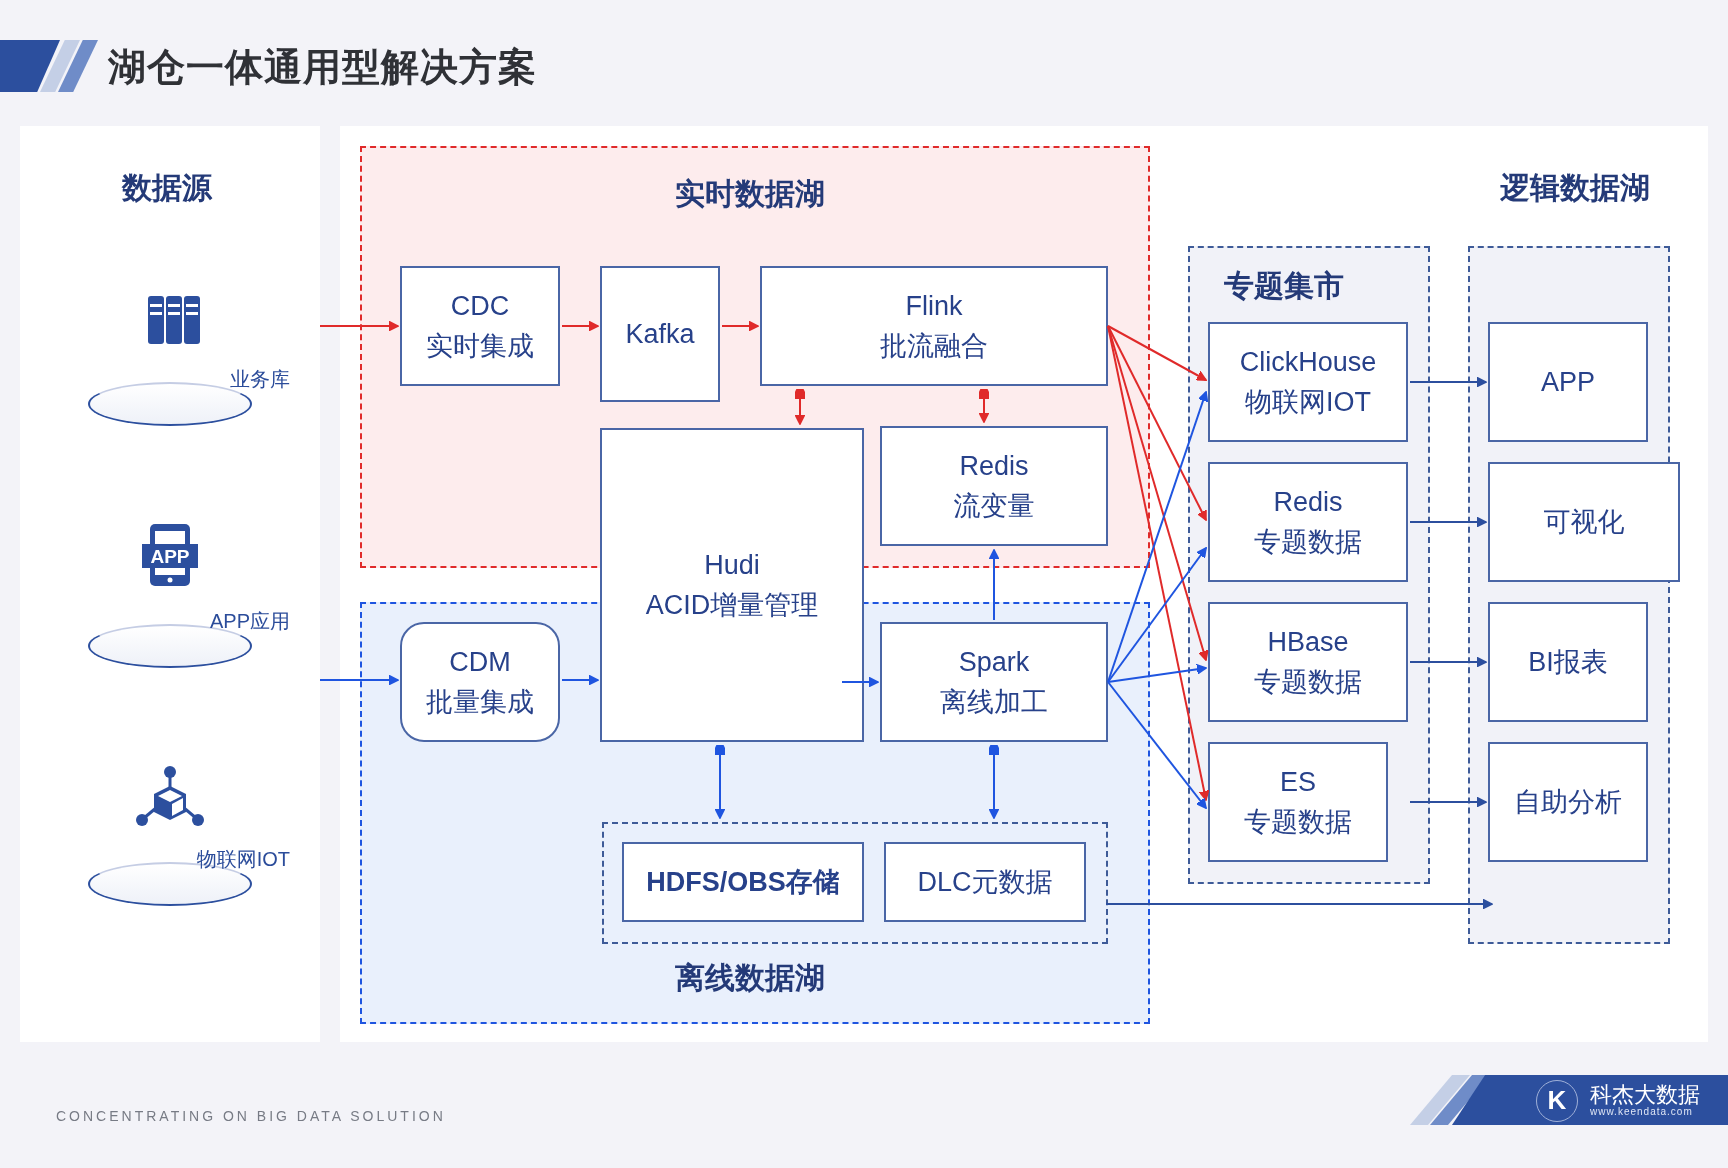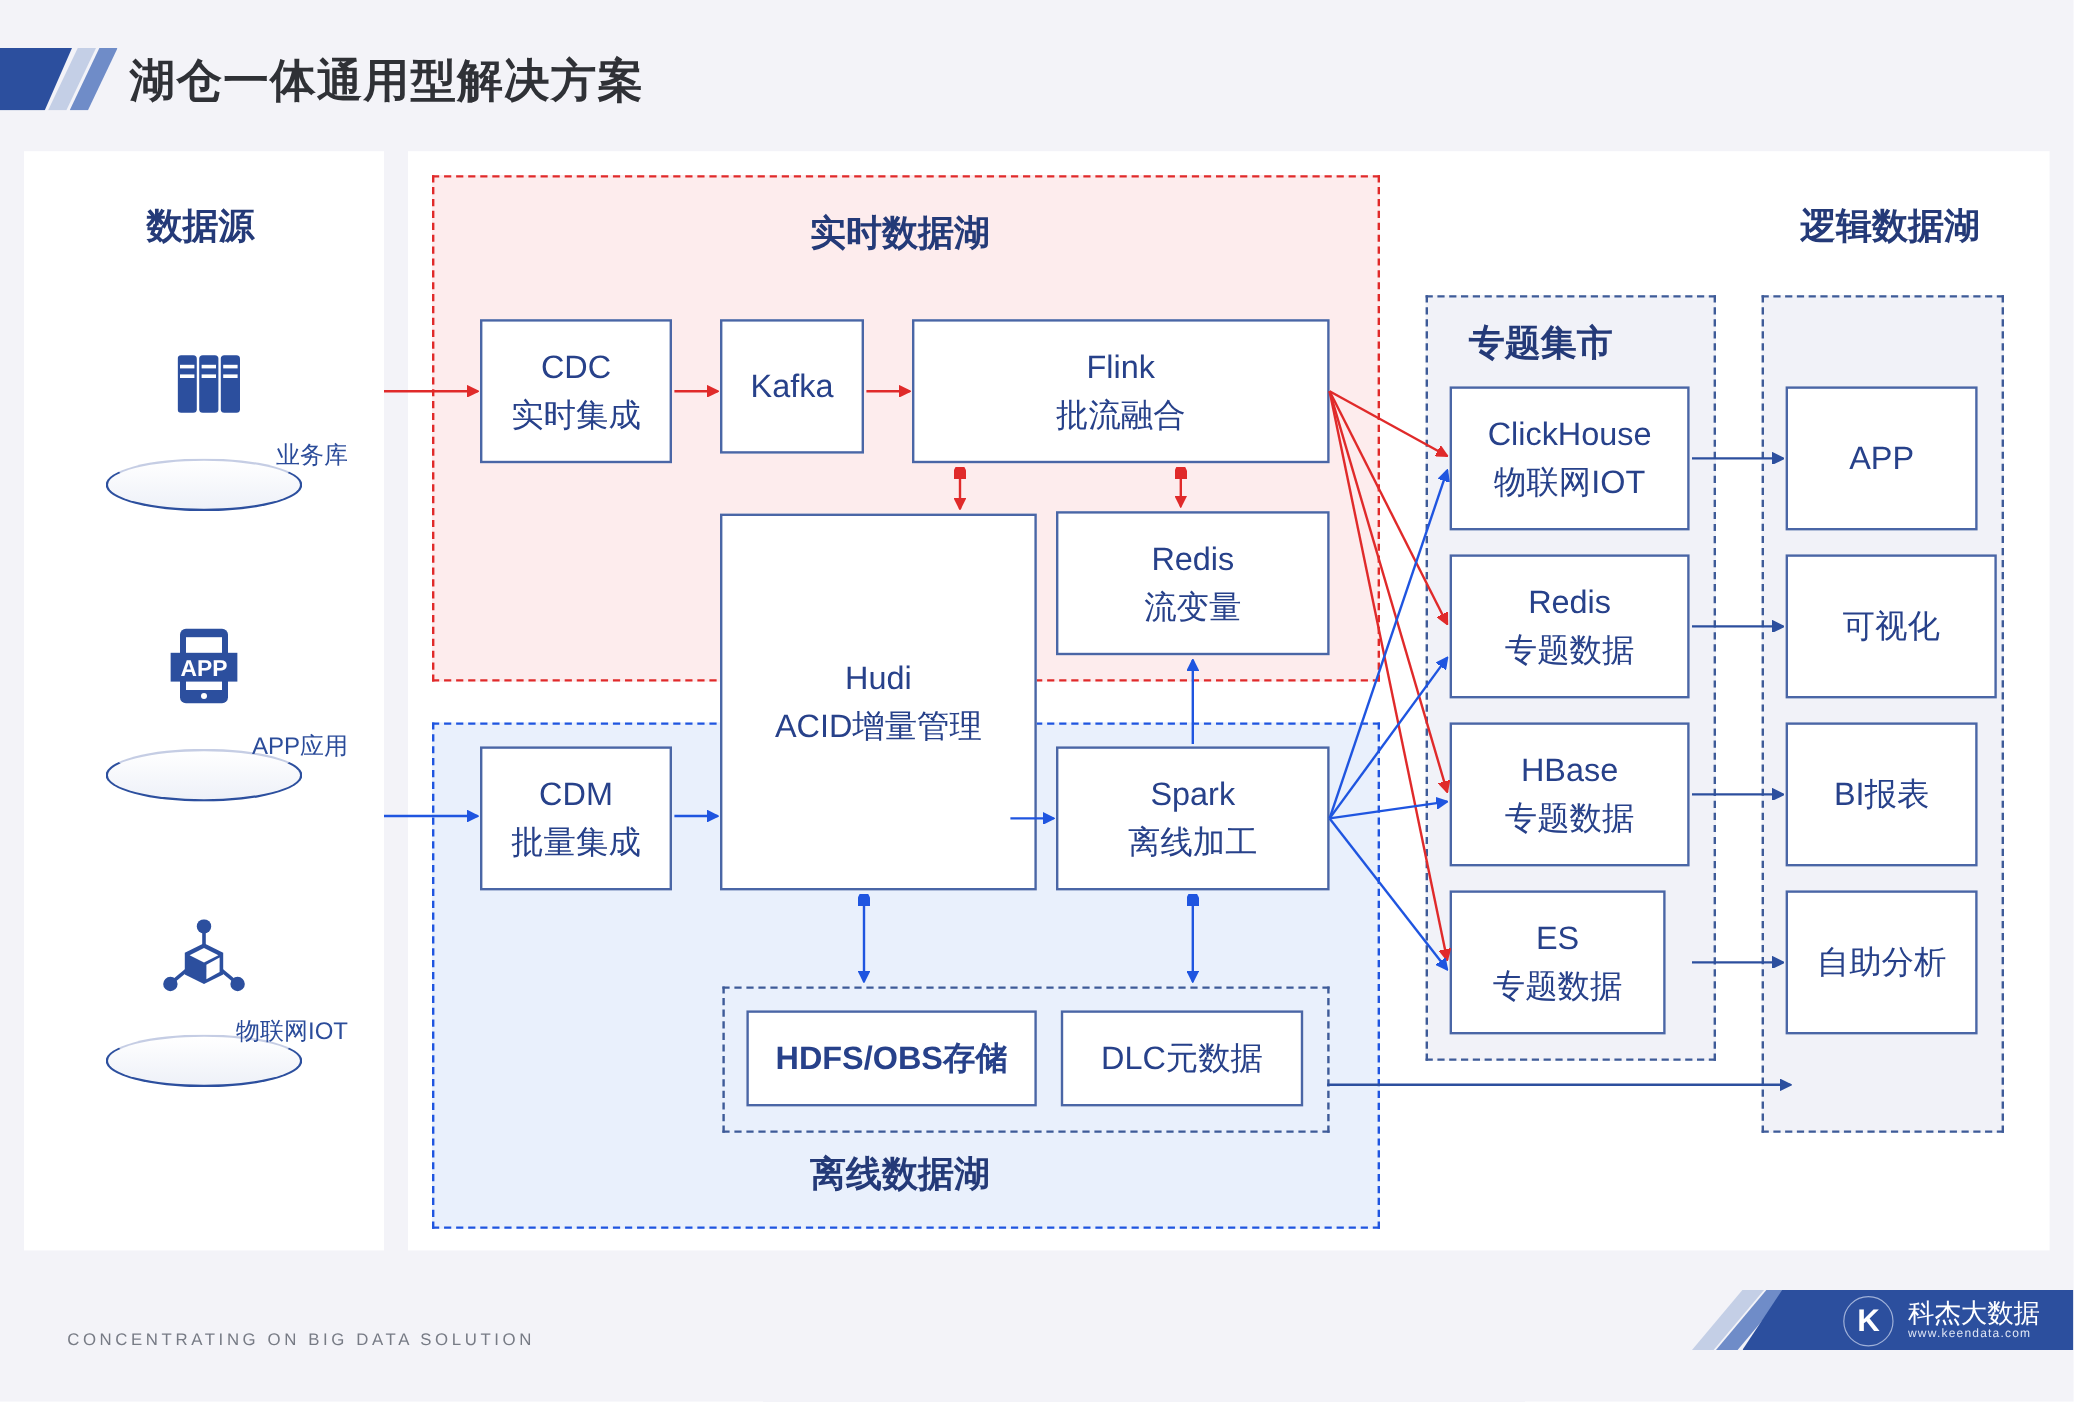--- a/index.html
+++ b/index.html
@@ -109,38 +109,38 @@
 
 <div class="abs h-title" style="left:675px;top:174px;">实时数据湖</div>
 <div class="abs h-title" style="left:675px;top:958px;">离线数据湖</div>
 <div class="abs h-title" style="left:1224px;top:266px;">专题集市</div>
 <div class="abs h-title" style="left:1500px;top:168px;">逻辑数据湖</div>
 
 <div class="abs box" style="left:400px;top:266px;width:160px;height:120px;">
   <span>CDC</span>
   <span>实时集成</span>
 </div>
-<div class="abs box" style="left:600px;top:266px;width:120px;height:112px;">
+<div class="abs box" style="left:600px;top:266px;width:120px;height:136px;">
   <span>Kafka</span>
 </div>
 <div class="abs box" style="left:760px;top:266px;width:348px;height:120px;">
   <span>Flink</span>
   <span>批流融合</span>
 </div>
 <div class="abs box" style="left:880px;top:426px;width:228px;height:120px;">
   <span>Redis</span>
   <span>流变量</span>
 </div>
 
 <div class="abs box" style="left:600px;top:428px;width:264px;height:314px;">
   <span>Hudi</span>
   <span>ACID增量管理</span>
 </div>
 
-<div class="abs box" style="left:400px;top:622px;width:160px;height:120px;">
+<div class="abs box" style="left:400px;top:622px;width:160px;height:120px;border-radius:24px;">
   <span>CDM</span>
   <span>批量集成</span>
 </div>
 <div class="abs box" style="left:880px;top:622px;width:228px;height:120px;">
   <span>Spark</span>
   <span>离线加工</span>
 </div>
 <div class="abs box" style="left:622px;top:842px;width:242px;height:80px;font-weight:bold;">
   <span>HDFS/OBS存储</span>
 </div>
@@ -161,21 +161,21 @@
   <span>专题数据</span>
 </div>
 <div class="abs box" style="left:1208px;top:742px;width:180px;height:120px;">
   <span>ES</span>
   <span>专题数据</span>
 </div>
 
 <div class="abs box" style="left:1488px;top:322px;width:160px;height:120px;">
   <span>APP</span>
 </div>
-<div class="abs box" style="left:1488px;top:462px;width:176px;height:120px;">
+<div class="abs box" style="left:1488px;top:462px;width:192px;height:120px;">
   <span>可视化</span>
 </div>
 <div class="abs box" style="left:1488px;top:602px;width:160px;height:120px;">
   <span>BI报表</span>
 </div>
 <div class="abs box" style="left:1488px;top:742px;width:160px;height:120px;">
   <span>自助分析</span>
 </div>
 
 <svg class="arrows" width="1728" height="1168">

